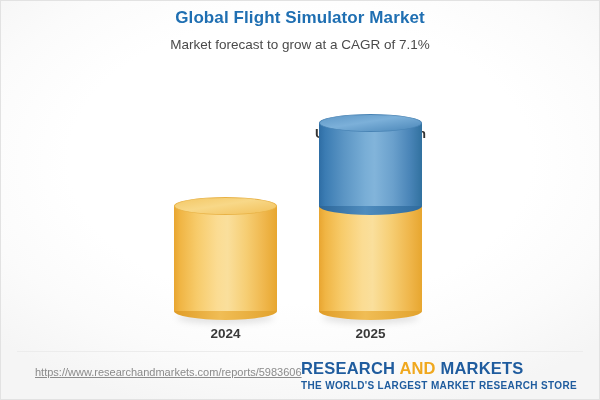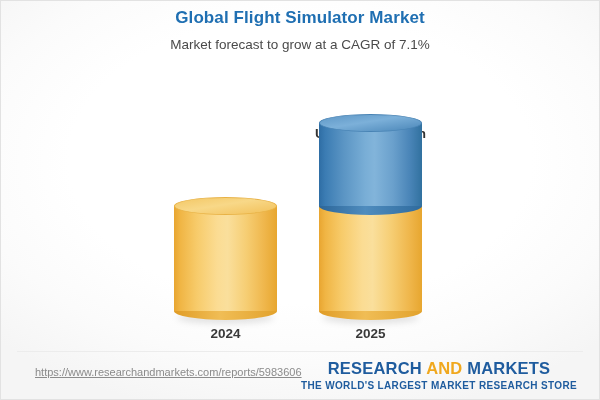--- a/index.html
+++ b/index.html
@@ -160,21 +160,21 @@
     position: absolute;
     left: 26px;
     top: 13px;
     font-size: 11px;
     color: #8b8b8b;
   }
   #logo {
     position: absolute;
     right: 22px;
     top: 6px;
-    text-align: center;
+    text-align: left;
   }
   #logo-wordmark {
     font-size: 16.5px;
     font-weight: bold;
     color: #1f5c9e;
     letter-spacing: 0.2px;
     line-height: 19px;
     white-space: nowrap;
   }
   #logo-and {

